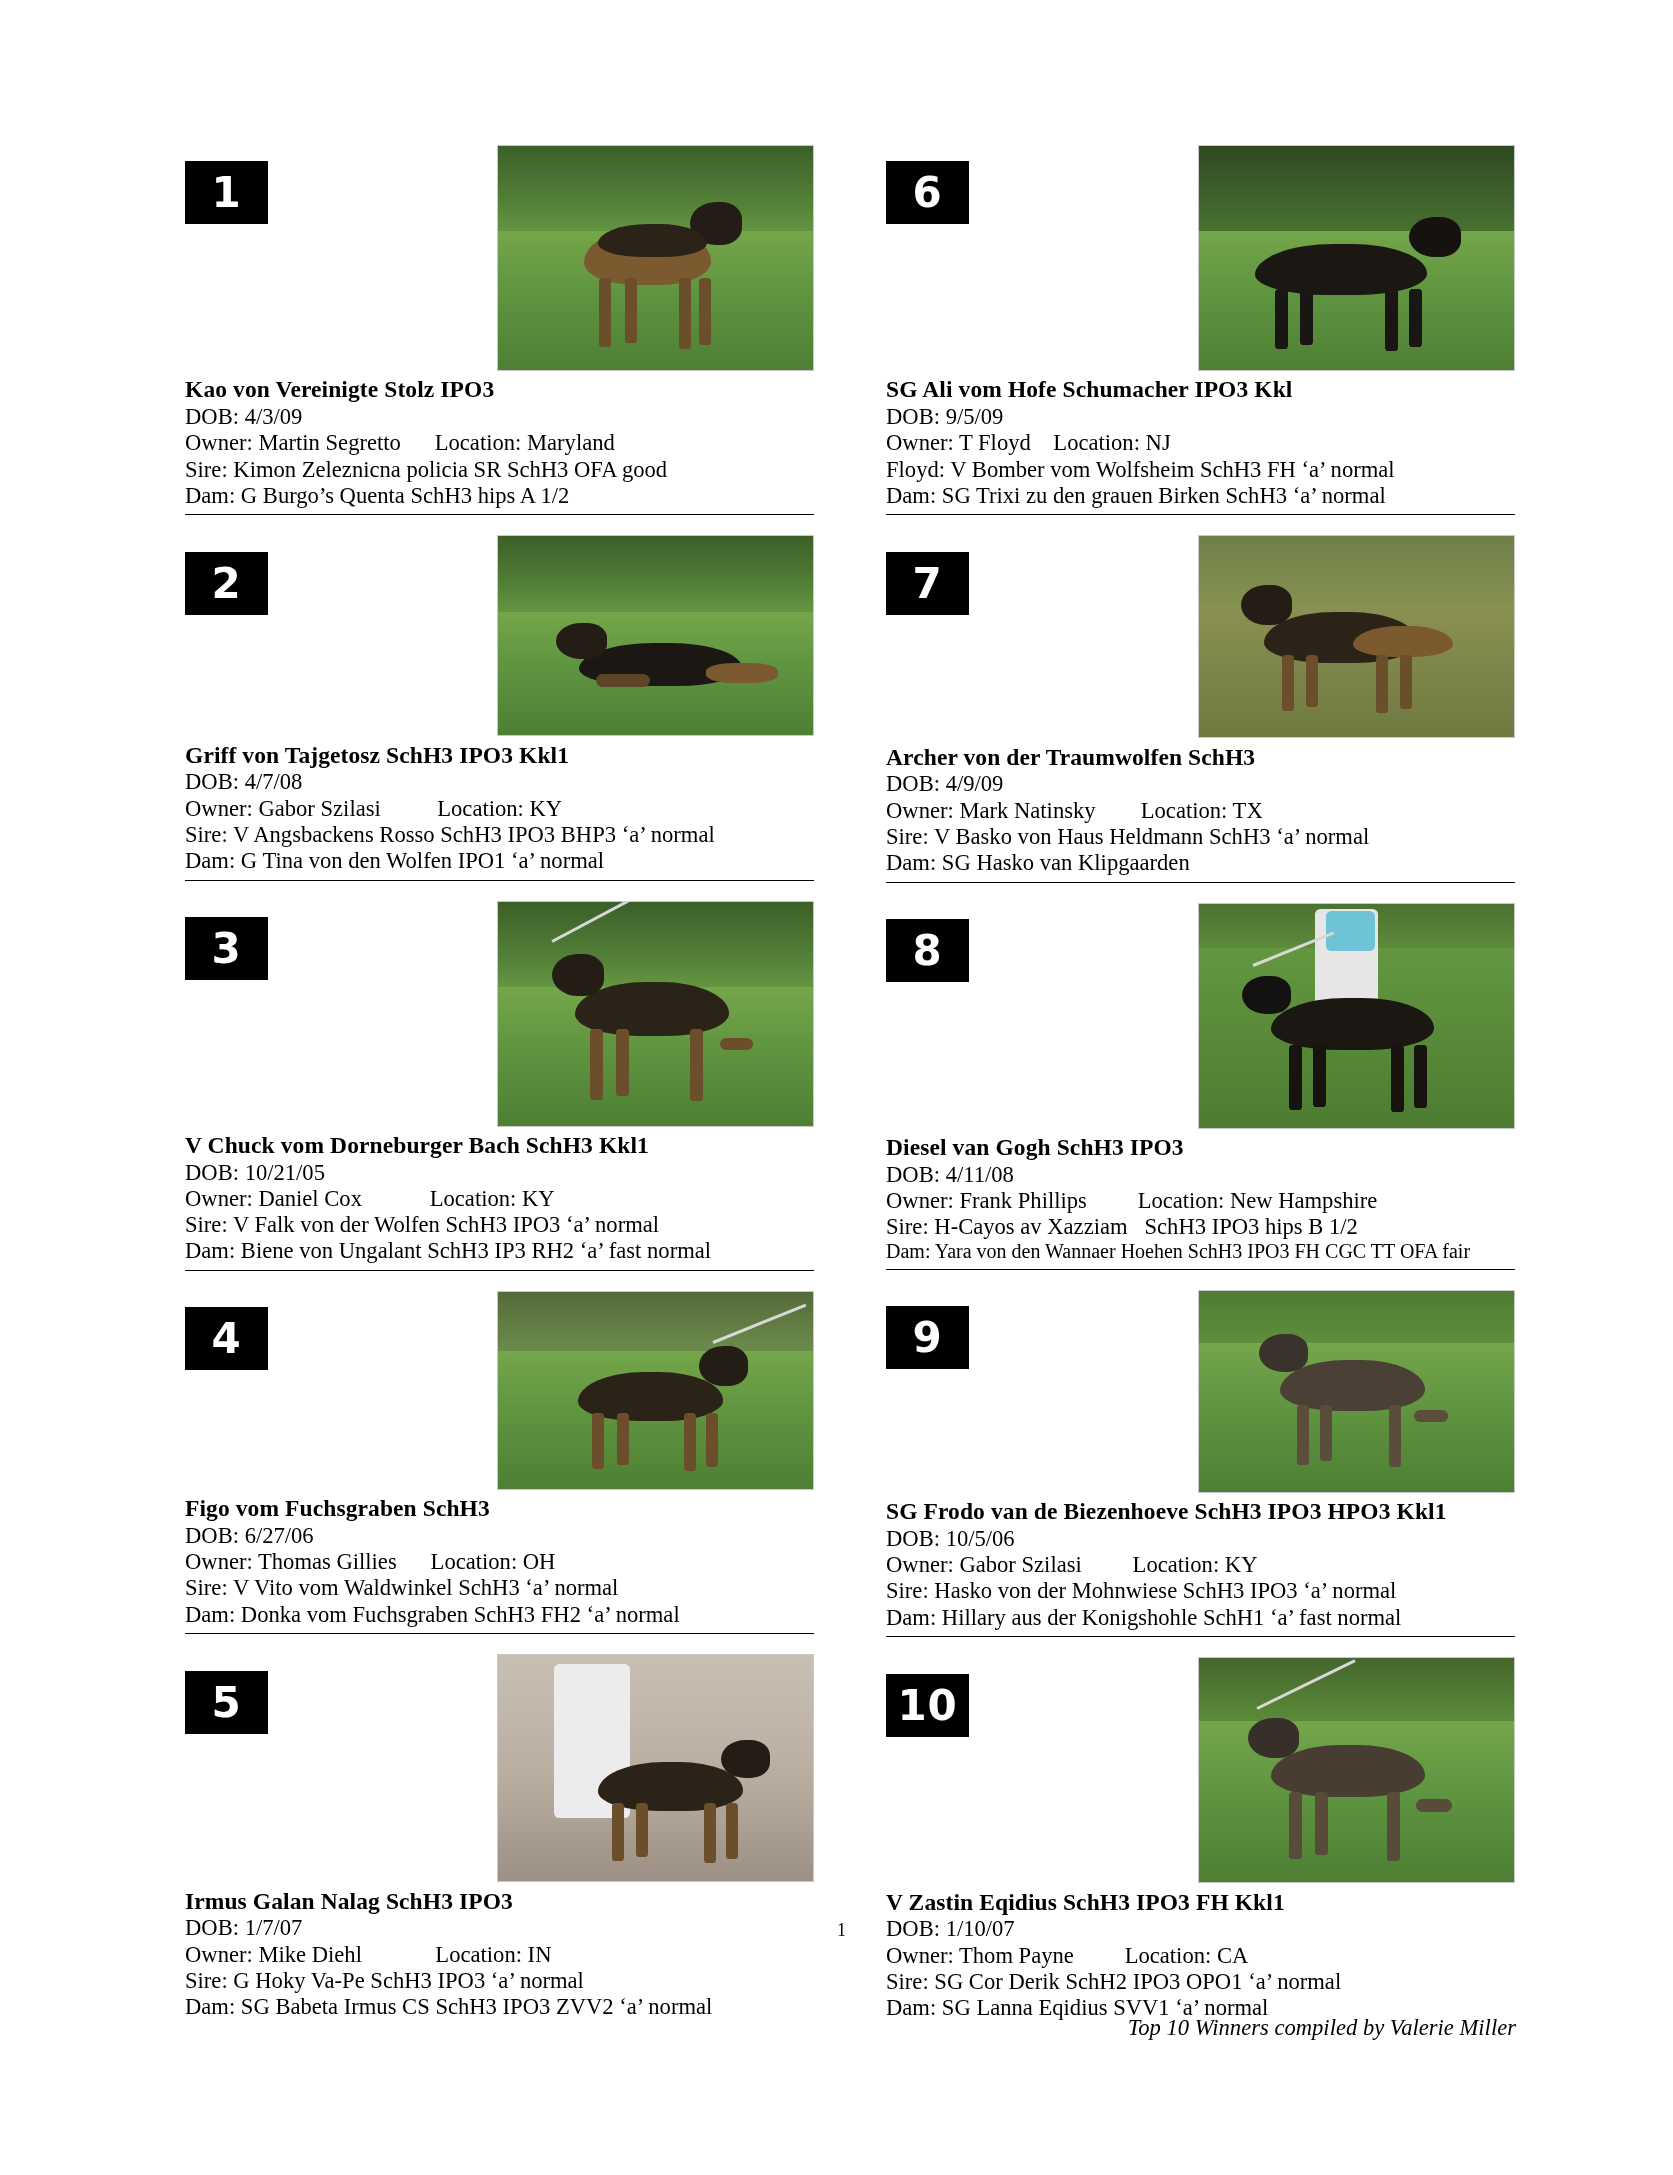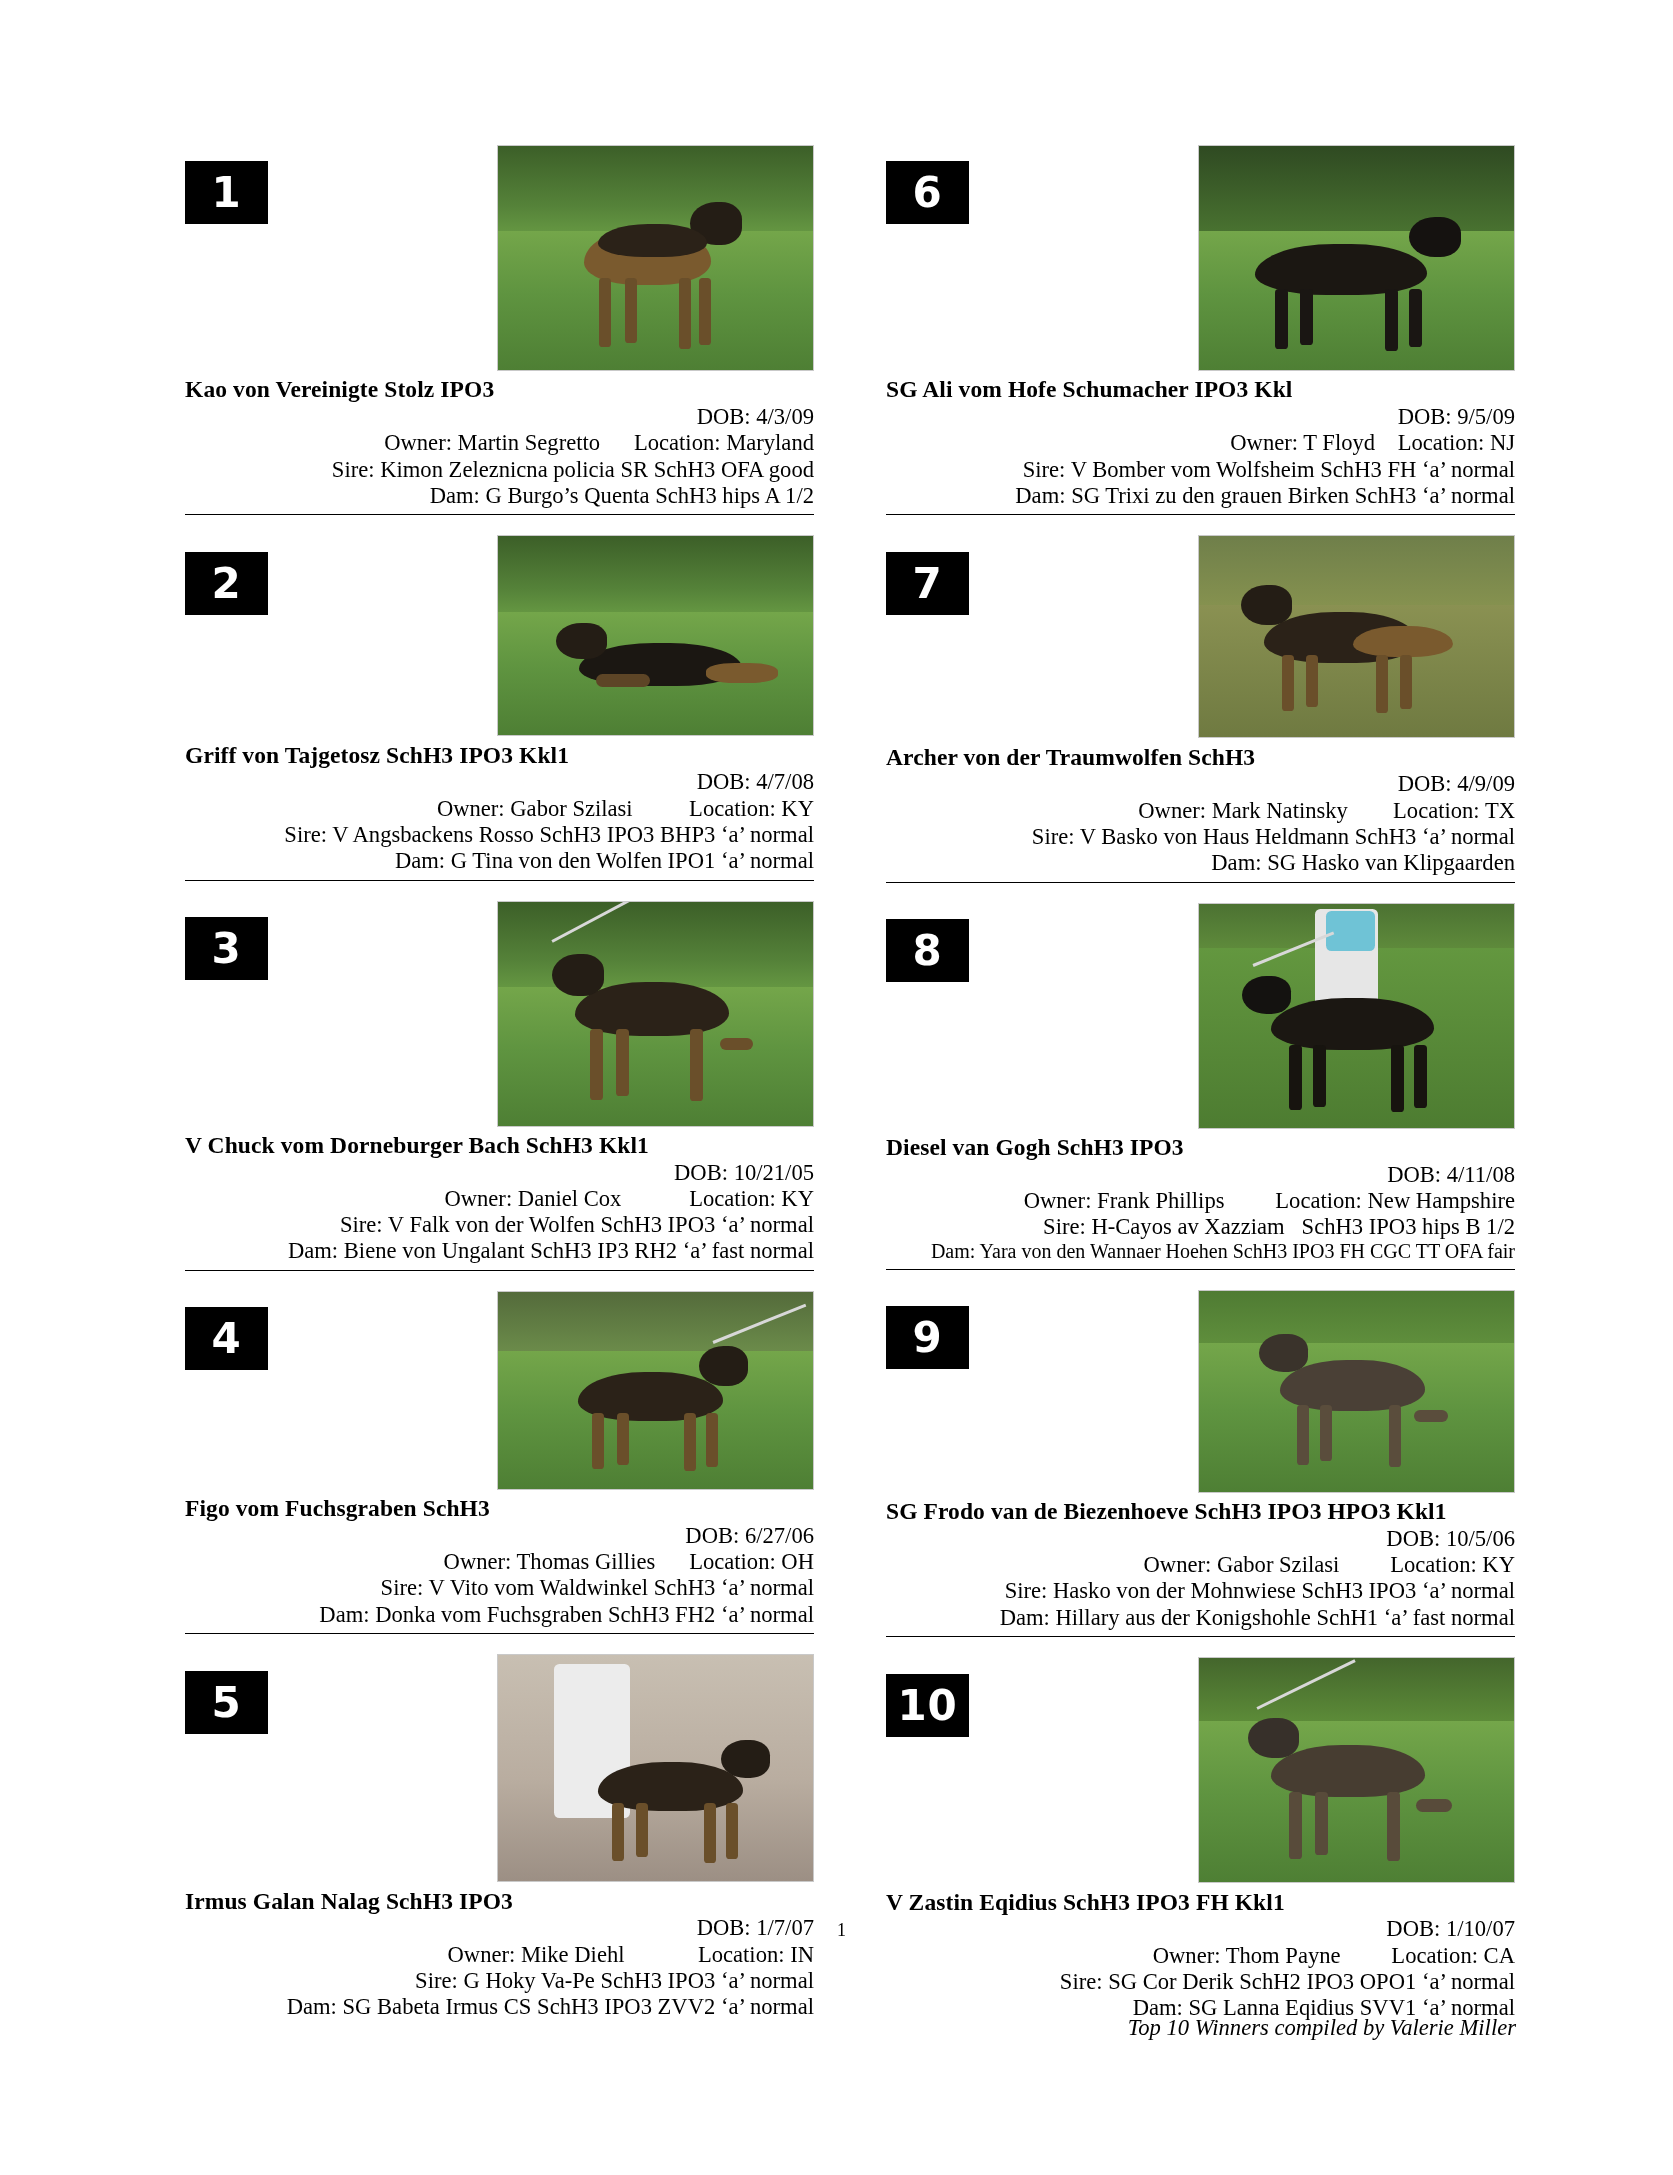--- a/index.html
+++ b/index.html
@@ -119,21 +119,20 @@
   .dog-name {
     font-weight: bold;
     font-size: 23.5px;
     line-height: 1.18;
     letter-spacing: 0.1px;
   }
   .meta-line {
     font-size: 22.6px;
     line-height: 1.16;
     white-space: pre;
-    text-align: right;
   }
   .meta-line.small {
     font-size: 20px;
   }
   .divider {
     border: none;
     border-top: 1.8px solid #000000;
     margin: 5.4px 0 11px 0;
     width: 100%;
   }
@@ -309,21 +308,21 @@
               <div class="dog-leg" style="left:101px;top:143px;width:12.7px;height:56px;background:#1a1613;"></div>
               <div class="dog-leg" style="left:186px;top:143px;width:12.7px;height:62px;background:#1a1613;"></div>
               <div class="dog-leg" style="left:210px;top:143px;width:12.7px;height:58px;background:#1a1613;"></div>
             </div>
           </div>
         </div>
         <div class="caption">
           <div class="dog-name">SG Ali vom Hofe Schumacher IPO3 Kkl</div>
           <div class="meta-line">DOB: 9/5/09</div>
           <div class="meta-line">Owner: T Floyd    Location: NJ</div>
-          <div class="meta-line">Sire: V Bomber vom Wolfsheim SchH3 FH ‘a’ normal</div>
+          <div class="meta-line">Floyd: V Bomber vom Wolfsheim SchH3 FH ‘a’ normal</div>
           <div class="meta-line">Dam: SG Trixi zu den grauen Birken SchH3 ‘a’ normal</div>
         </div>
         <hr class="divider">
       </div>
 
       <div class="entry">
         <div class="entry-top" style="min-height:201px;">
           <div class="rank-badge">7</div>
           <div class="photo" style="width:315px;height:201px;">
             <div class="photo-inner">

